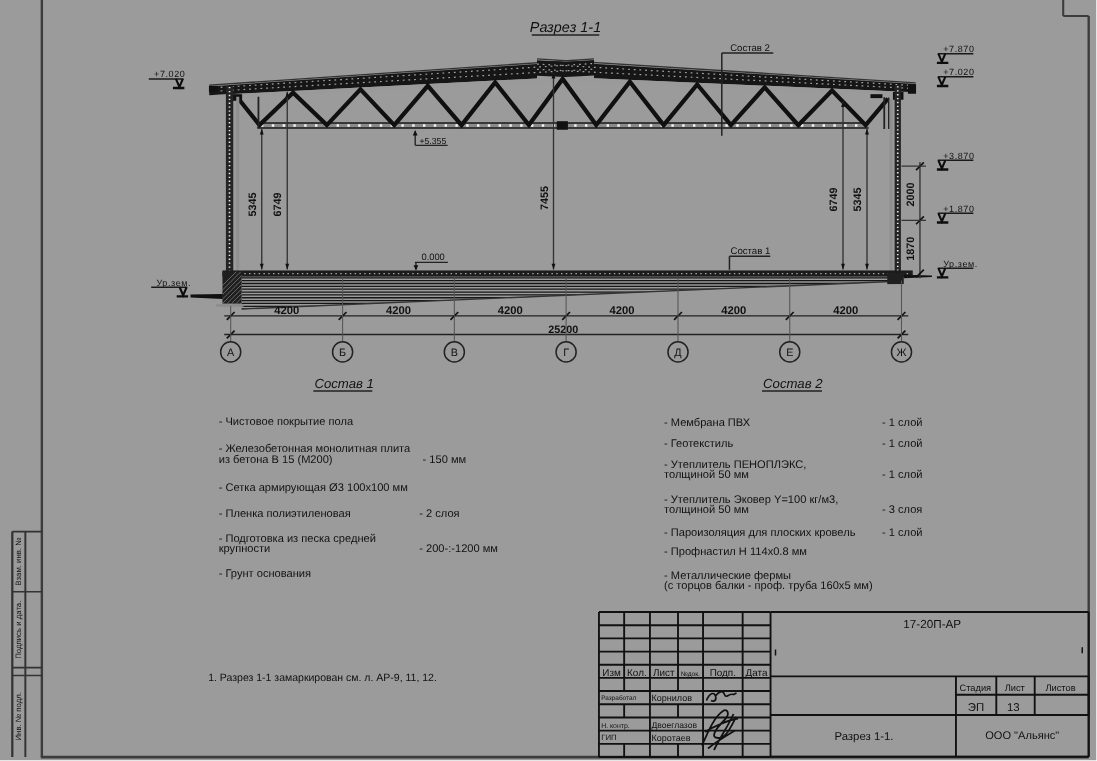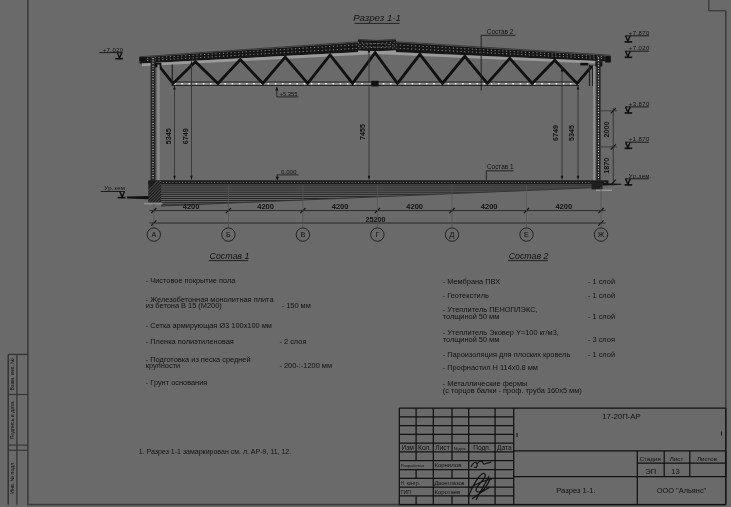--- a/index.html
+++ b/index.html
@@ -1,16 +1,16 @@
 <!DOCTYPE html>
 <html><head>
 <meta charset="utf-8">
 <style>
 html,body{margin:0;padding:0;background:#ffffff;}
-#page{width:731px;height:507px;position:relative;overflow:hidden;background:#4d7c0f;filter:grayscale(1);}
+#page{width:731px;height:507px;position:relative;overflow:hidden;background:#22c55e;filter:grayscale(1);}
 svg text{font-family:"Liberation Sans",sans-serif;fill:#111;}
 </style>
 </head>
 <body>
 
 <div id="page">
 <svg width="731" height="507" viewBox="0 0 731 507">
 
 <g>
         <line x1="27.9" y1="0" x2="27.9" y2="504.7" stroke="#3c3c3c" stroke-width="1.6"></line>

